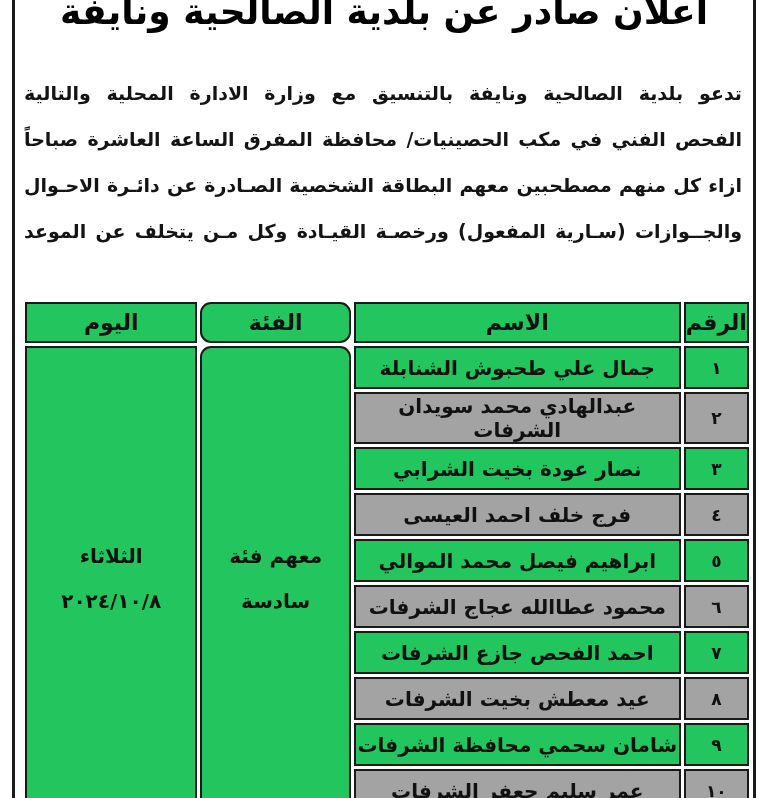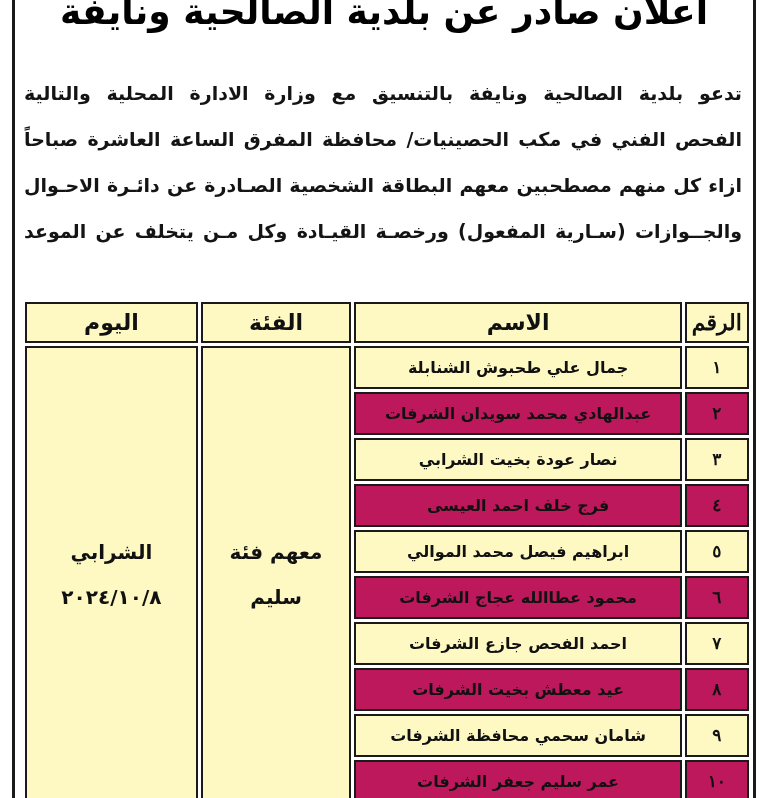--- a/index.html
+++ b/index.html
@@ -62,46 +62,46 @@
     position: absolute;
     top: 299px;
     left: 22px;
     width: 730px;
     direction: rtl;
     border-collapse: separate;
     border-spacing: 3px;
   }
   table.roster td {
     border: 2px solid #1a1a1a;
-    background: #fef9c3;
+    background: #22c55e;
     text-align: center;
     vertical-align: middle;
     font-weight: bold;
     padding: 0;
   }
   td.hcell {
     background: #d2d2d2;
     font-size: 22px;
     height: 37px;
   }
-  td.col-num  { width: 60px; font-family: Liberation Serif, serif;  }
+  td.col-num  { width: 60px;  }
   td.col-name { width: 322px; }
-  td.col-cat  { width: 146px; }
+  td.col-cat  { width: 146px; border-radius: 11px; }
   td.col-day  { width: 168px; }
 
   td.cell-num {
     font-size: 17px;
     height: 39px;
   }
   td.cell-name {
-    font-size: 16px;
+    font-size: 20px;
   }
   tr.shade td.cell-num,
   tr.shade td.cell-name {
-    background: #be185d;
+    background: #a3a3a3;
   }
   td.cell-span {
     vertical-align: top;
     font-size: 20px;
     padding-top: 2px;
   }
   td.cell-span .span-line {
     line-height: 45px;
   }
 </style>
@@ -127,24 +127,24 @@
       <td class="hcell col-name">الاسم</td>
       <td class="hcell col-cat">الفئة</td>
       <td class="hcell col-day">اليوم</td>
     </tr>
 
     <tr>
       <td class="cell-num col-num">١</td>
       <td class="cell-name col-name">جمال علي طحبوش الشنابلة</td>
       <td class="cell-span col-cat" rowspan="10">
         <div class="span-line">معهم فئة</div>
-        <div class="span-line">سليم</div>
+        <div class="span-line">سادسة</div>
       </td>
       <td class="cell-span col-day" rowspan="10">
-        <div class="span-line">الشرابي</div>
+        <div class="span-line">الثلاثاء</div>
         <div class="span-line">٢٠٢٤/١٠/٨</div>
       </td>
     </tr>
 
     <tr class="shade">
       <td class="cell-num col-num">٢</td>
       <td class="cell-name col-name">عبدالهادي محمد سويدان الشرفات</td>
     </tr>
 
     <tr>

